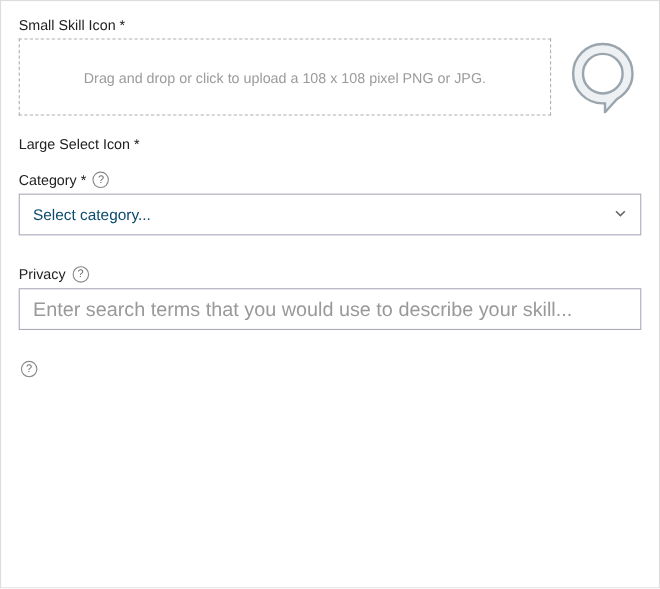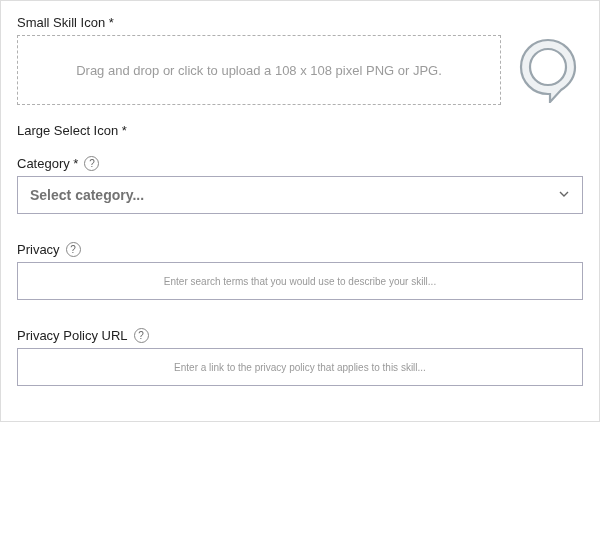--- a/index.html
+++ b/index.html
@@ -7,21 +7,21 @@
       font-family: "Amazon Ember", -apple-system, BlinkMacSystemFont, "Segoe UI", Arial, sans-serif;
       background: #fff;
       width: 600px;
       height: 535px;
       overflow: hidden;
     }
     .container {
       border: 1px solid #ddd;
       padding: 14px 16px 16px 16px;
       width: 600px;
-      height: 422px;
+      height: 535px;
     }
     .field-group { margin-bottom: 18px; }
     .field-label {
       font-size: 13px;
       color: #222;
       margin-bottom: 5px;
       display: flex;
       align-items: center;
       gap: 4px;
     }
@@ -64,39 +64,37 @@
       margin-left: 2px;
     }
     .select-wrap {
       position: relative;
       border: 1px solid #aab;
       height: 38px;
       display: flex;
       align-items: center;
       padding: 0 12px;
       cursor: pointer;
-      color: #737373;
+      color: #0c4a6e;
       font-size: 14px;
-      font-weight: bold;
     }
     .select-wrap .chevron {
       position: absolute;
       right: 12px;
       top: 50%;
       transform: translateY(-50%);
     }
     .text-input {
       width: 100%;
       border: 1px solid #aab;
       height: 38px;
       padding: 0 12px;
-      font-size: 10px;
+      font-size: 18px;
       color: #333;
       font-family: inherit;
-      text-align: center;
     }
     .text-input::placeholder { color: #999; }
     .mb-large { margin-bottom: 28px; }
   </style>
 </head>
 <body>
 
 <div class="container">
 
   <div class="field-group">
@@ -134,19 +132,17 @@
   <div class="field-group mb-large">
     <div class="field-label">
       <span>Privacy</span>
       <span class="help-icon">?</span>
     </div>
     <input type="text" class="text-input" placeholder="Enter search terms that you would use to describe your skill..." style="">
   </div>
 
   <div class="field-group">
     <div class="field-label">
-      <span>Privacy Policy URL</span>
       <span class="help-icon">?</span>
     </div>
-    <input type="text" class="text-input" placeholder="Enter a link to the privacy policy that applies to this skill..." style="">
   </div>
 
 </div>
 
 </body></html>

